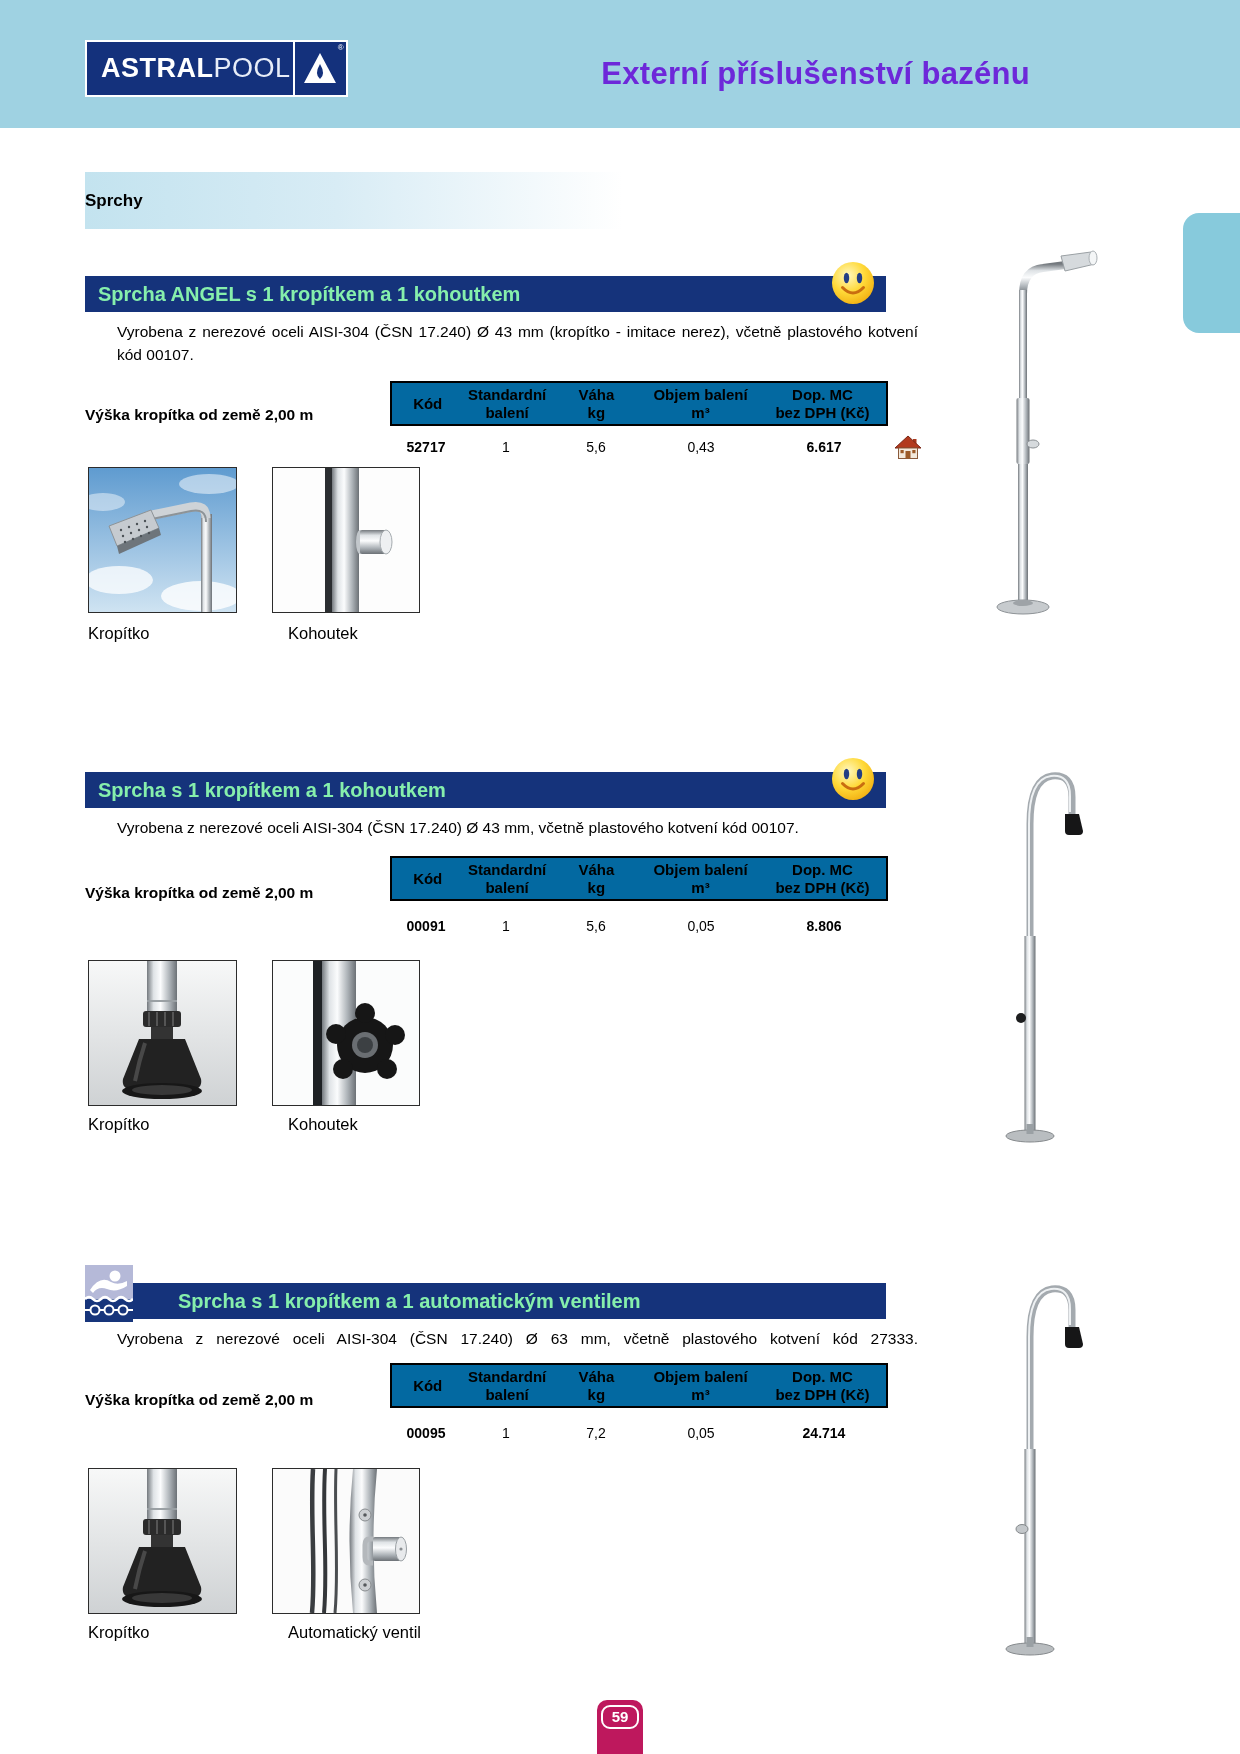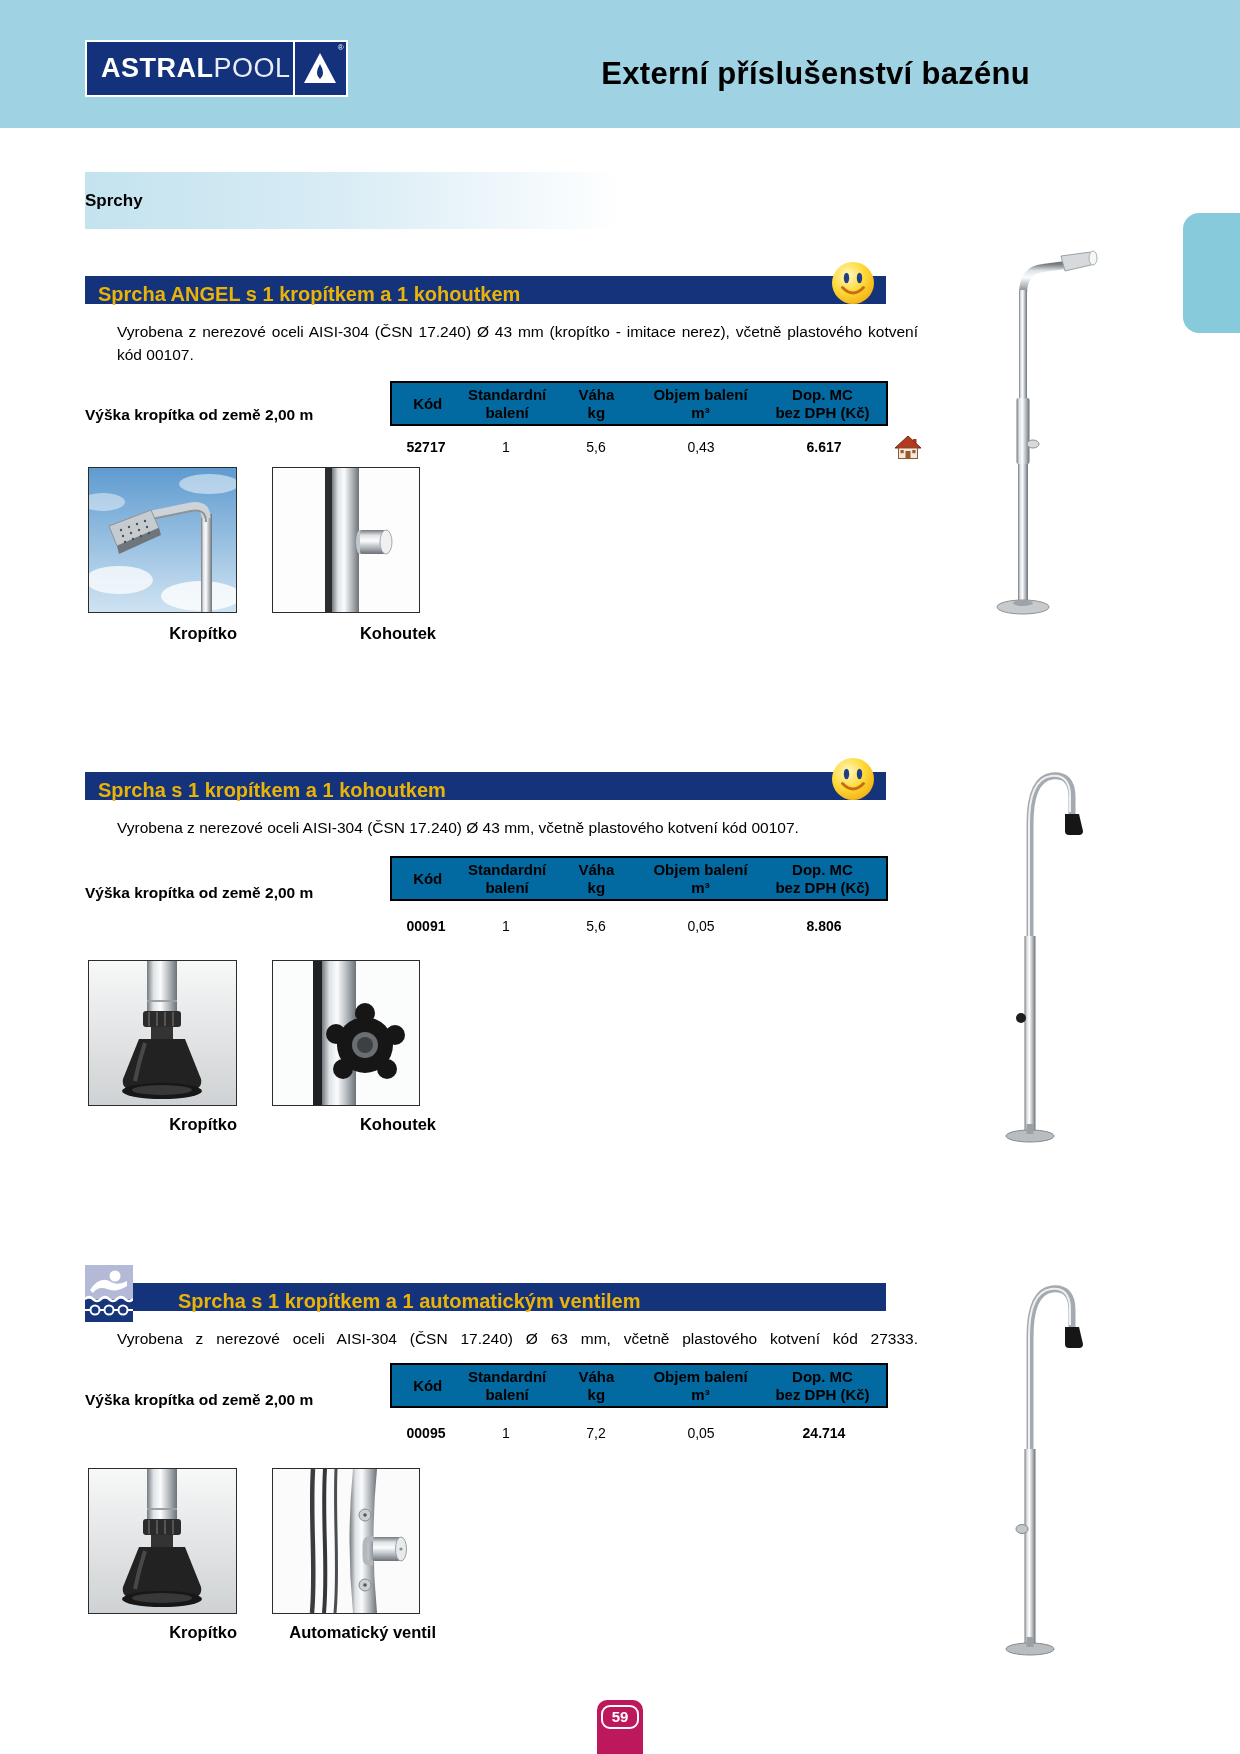--- a/index.html
+++ b/index.html
@@ -9,37 +9,37 @@
 
   
   .topband { position:absolute; left:0; top:0; width:1240px; height:128px; background:#9fd2e2; }
   .logo { position:absolute; left:85px; top:40px; height:57px; background:#14317c; border:2px solid #fff;
           display:flex; align-items:center; padding:0 0 0 14px; }
   .logo-text { color:#fff; font-size:27px; letter-spacing:.5px; white-space:nowrap; padding-right:2px; }
   .logo-text b { font-weight:bold; }
   .logo-text span { font-weight:normal; color:#e8edf8; }
   .logo-mark { position:relative; width:53px; height:53px; border-left:2px solid #fff; display:flex; align-items:center; justify-content:center; }
   .logo-reg { position:absolute; top:1px; right:2px; color:#fff; font-size:8px; }
-  .page-title { position:absolute; top:56px; right:210px; color:#000000; font-size:31px; font-weight:bold; letter-spacing:.3px; }
+  .page-title { position:absolute; top:56px; right:210px; color:#6d28d9; font-size:31px; font-weight:bold; letter-spacing:.3px; }
 
   
   .side-tab { position:absolute; left:1183px; top:213px; width:80px; height:120px; background:#87cadc; border-radius:16px; }
 
   
   .cat-band { position:absolute; left:85px; top:172px; width:560px; height:57px;
               background:linear-gradient(to right,#c3e3ef 0%,#d8ecf5 45%,#ffffff 96%);
               display:flex; align-items:center; }
   .cat-band h2 { font-size:17px; font-weight:bold; color:#000; padding-left:0; }
 
   
   .product-sec { position:absolute; left:0; width:1240px; }
   .s1 { top:276px; } .s2 { top:772px; } .s3 { top:1283px; }
 
-  .pbar { position:absolute; left:85px; top:0; width:801px; height:28px; background:#15337b;
-          color:#eab308; font-size:20px; font-weight:bold; line-height:36px; padding-left:13px; }
+  .pbar { position:absolute; left:85px; top:0; width:801px; height:36px; background:#15337b;
+          color:#86efac; font-size:20px; font-weight:bold; line-height:36px; padding-left:13px; }
   .s3 .pbar { left:133px; width:753px; padding-left:45px; }
 
   .psmiley { position:absolute; left:831px; top:-15px; width:44px; height:44px; }
   .sec-icon { position:absolute; left:85px; top:-18px; width:48px; height:57px; }
 
   .pdesc { position:absolute; left:85px; top:44px; width:801px; font-size:15.5px; line-height:23px; text-align:justify;margin-left:32px; }
   .s3 .pdesc { text-align:justify; text-align-last:justify; word-spacing:3px; }
 
   .pheight { position:absolute; left:85px; font-size:15.5px; font-weight:bold; white-space:nowrap; }
   .s1 .pheight { top:130px; } .s2 .pheight { top:112px; } .s3 .pheight { top:108px; }
@@ -51,21 +51,21 @@
   .c1{width:72px;} .c2{width:88px;} .c3{width:92px;} .c4{width:118px;} .c5{width:128px;}
   .trow { position:absolute; display:flex; width:498px; font-size:14px; }
   .s1 .trow { top:58px; } .s2 .trow { top:62px; } .s3 .trow { top:62px; }
   .trow span { text-align:center; }
   .trow .kod, .trow .cena { font-weight:bold; }
   .house { position:absolute; right:-34px; top:-4px; width:28px; height:25px; }
 
   .pimg { position:absolute; border:1px solid #2c2c2c; background:#fff; height:146px; overflow:hidden; }
   .pimg1 { left:88px; width:149px; } .pimg2 { left:272px; width:148px; }
   .s1 .pimg { top:191px; } .s2 .pimg { top:188px; } .s3 .pimg { top:185px; }
-  .pcap { position:absolute; font-size:16.5px; font-weight:bold; text-align:right; line-height:21px; }
+  .pcap { position:absolute; font-size:16.5px; font-weight:normal; text-align:left; line-height:21px; }
   .pcap1 { left:88px; width:149px; } .pcap2 { left:288px; width:148px; }
   .s1 .pcap { top:347px; } .s2 .pcap { top:342px; } .s3 .pcap { top:339px; }
 
   .pphoto { position:absolute; }
   .s1 .pphoto { left:975px; top:-46px; width:130px; height:392px; }
   .s2 .pphoto { left:988px; top:-8px; width:115px; height:398px; }
   .s3 .pphoto { left:988px; top:-6px; width:115px; height:392px; }
 
   
   .page-badge { position:absolute; left:597px; top:1700px; width:46px; height:54px;

